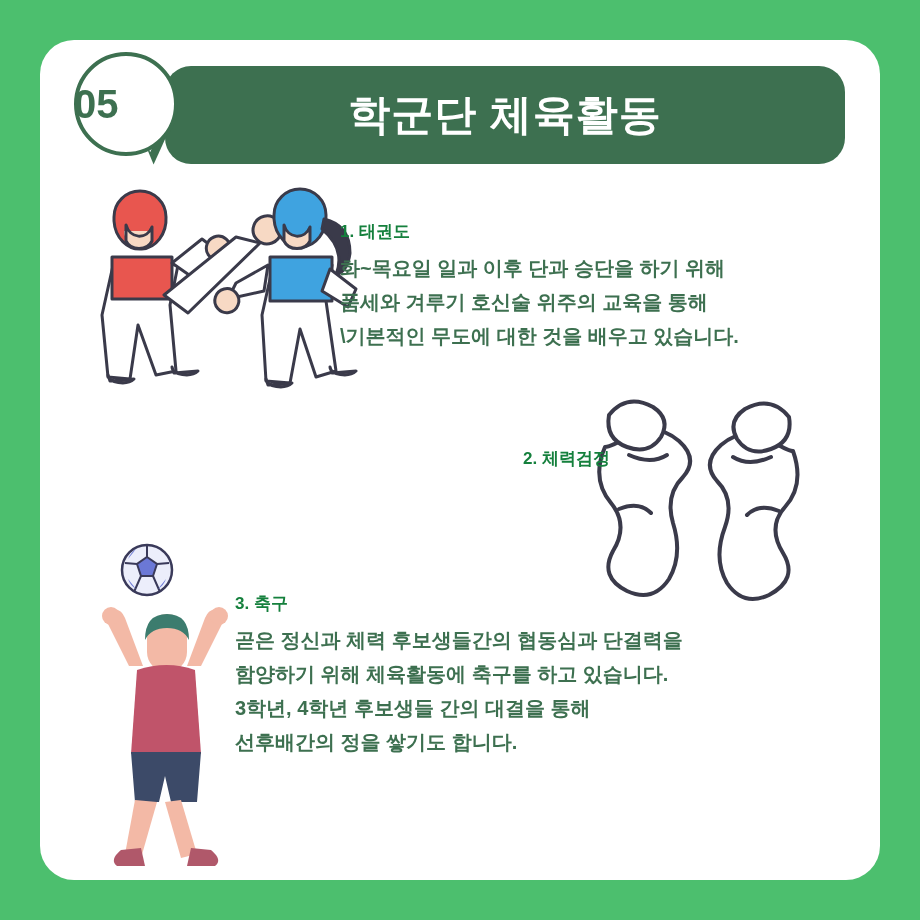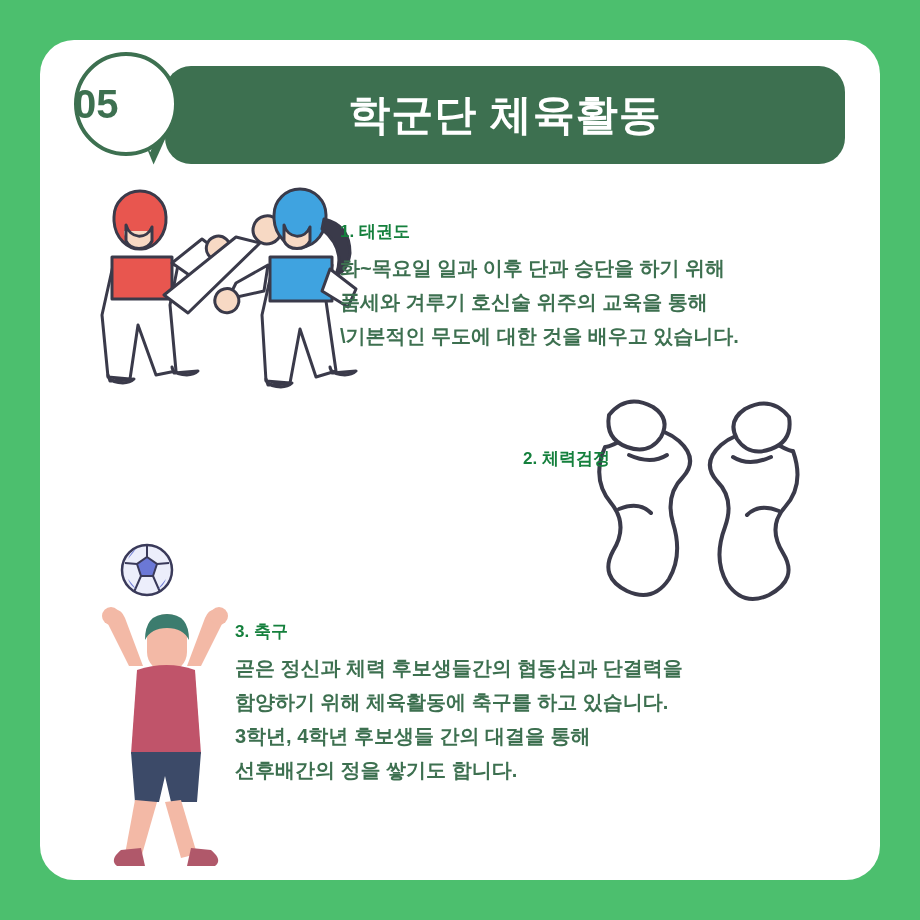--- a/index.html
+++ b/index.html
@@ -141,21 +141,21 @@
     width: 470px;
     text-align: right;
     margin-top: 12px;
   }
   #sec2 .sec-title {
     text-align: right;
   }
   
   #sec3 {
     left: 195px;
-    top: 580px;
+    top: 552px;
     width: 620px;
   }
 
   
   .ill {
     position: absolute;
   }
   #ill-taekwondo { left: 28px; top: 125px; width: 290px; height: 250px; }
   #ill-muscle    { left: 545px; top: 345px; width: 230px; height: 225px; }
   #ill-soccer    { left: 72px; top: 495px; width: 70px;  height: 70px; }

